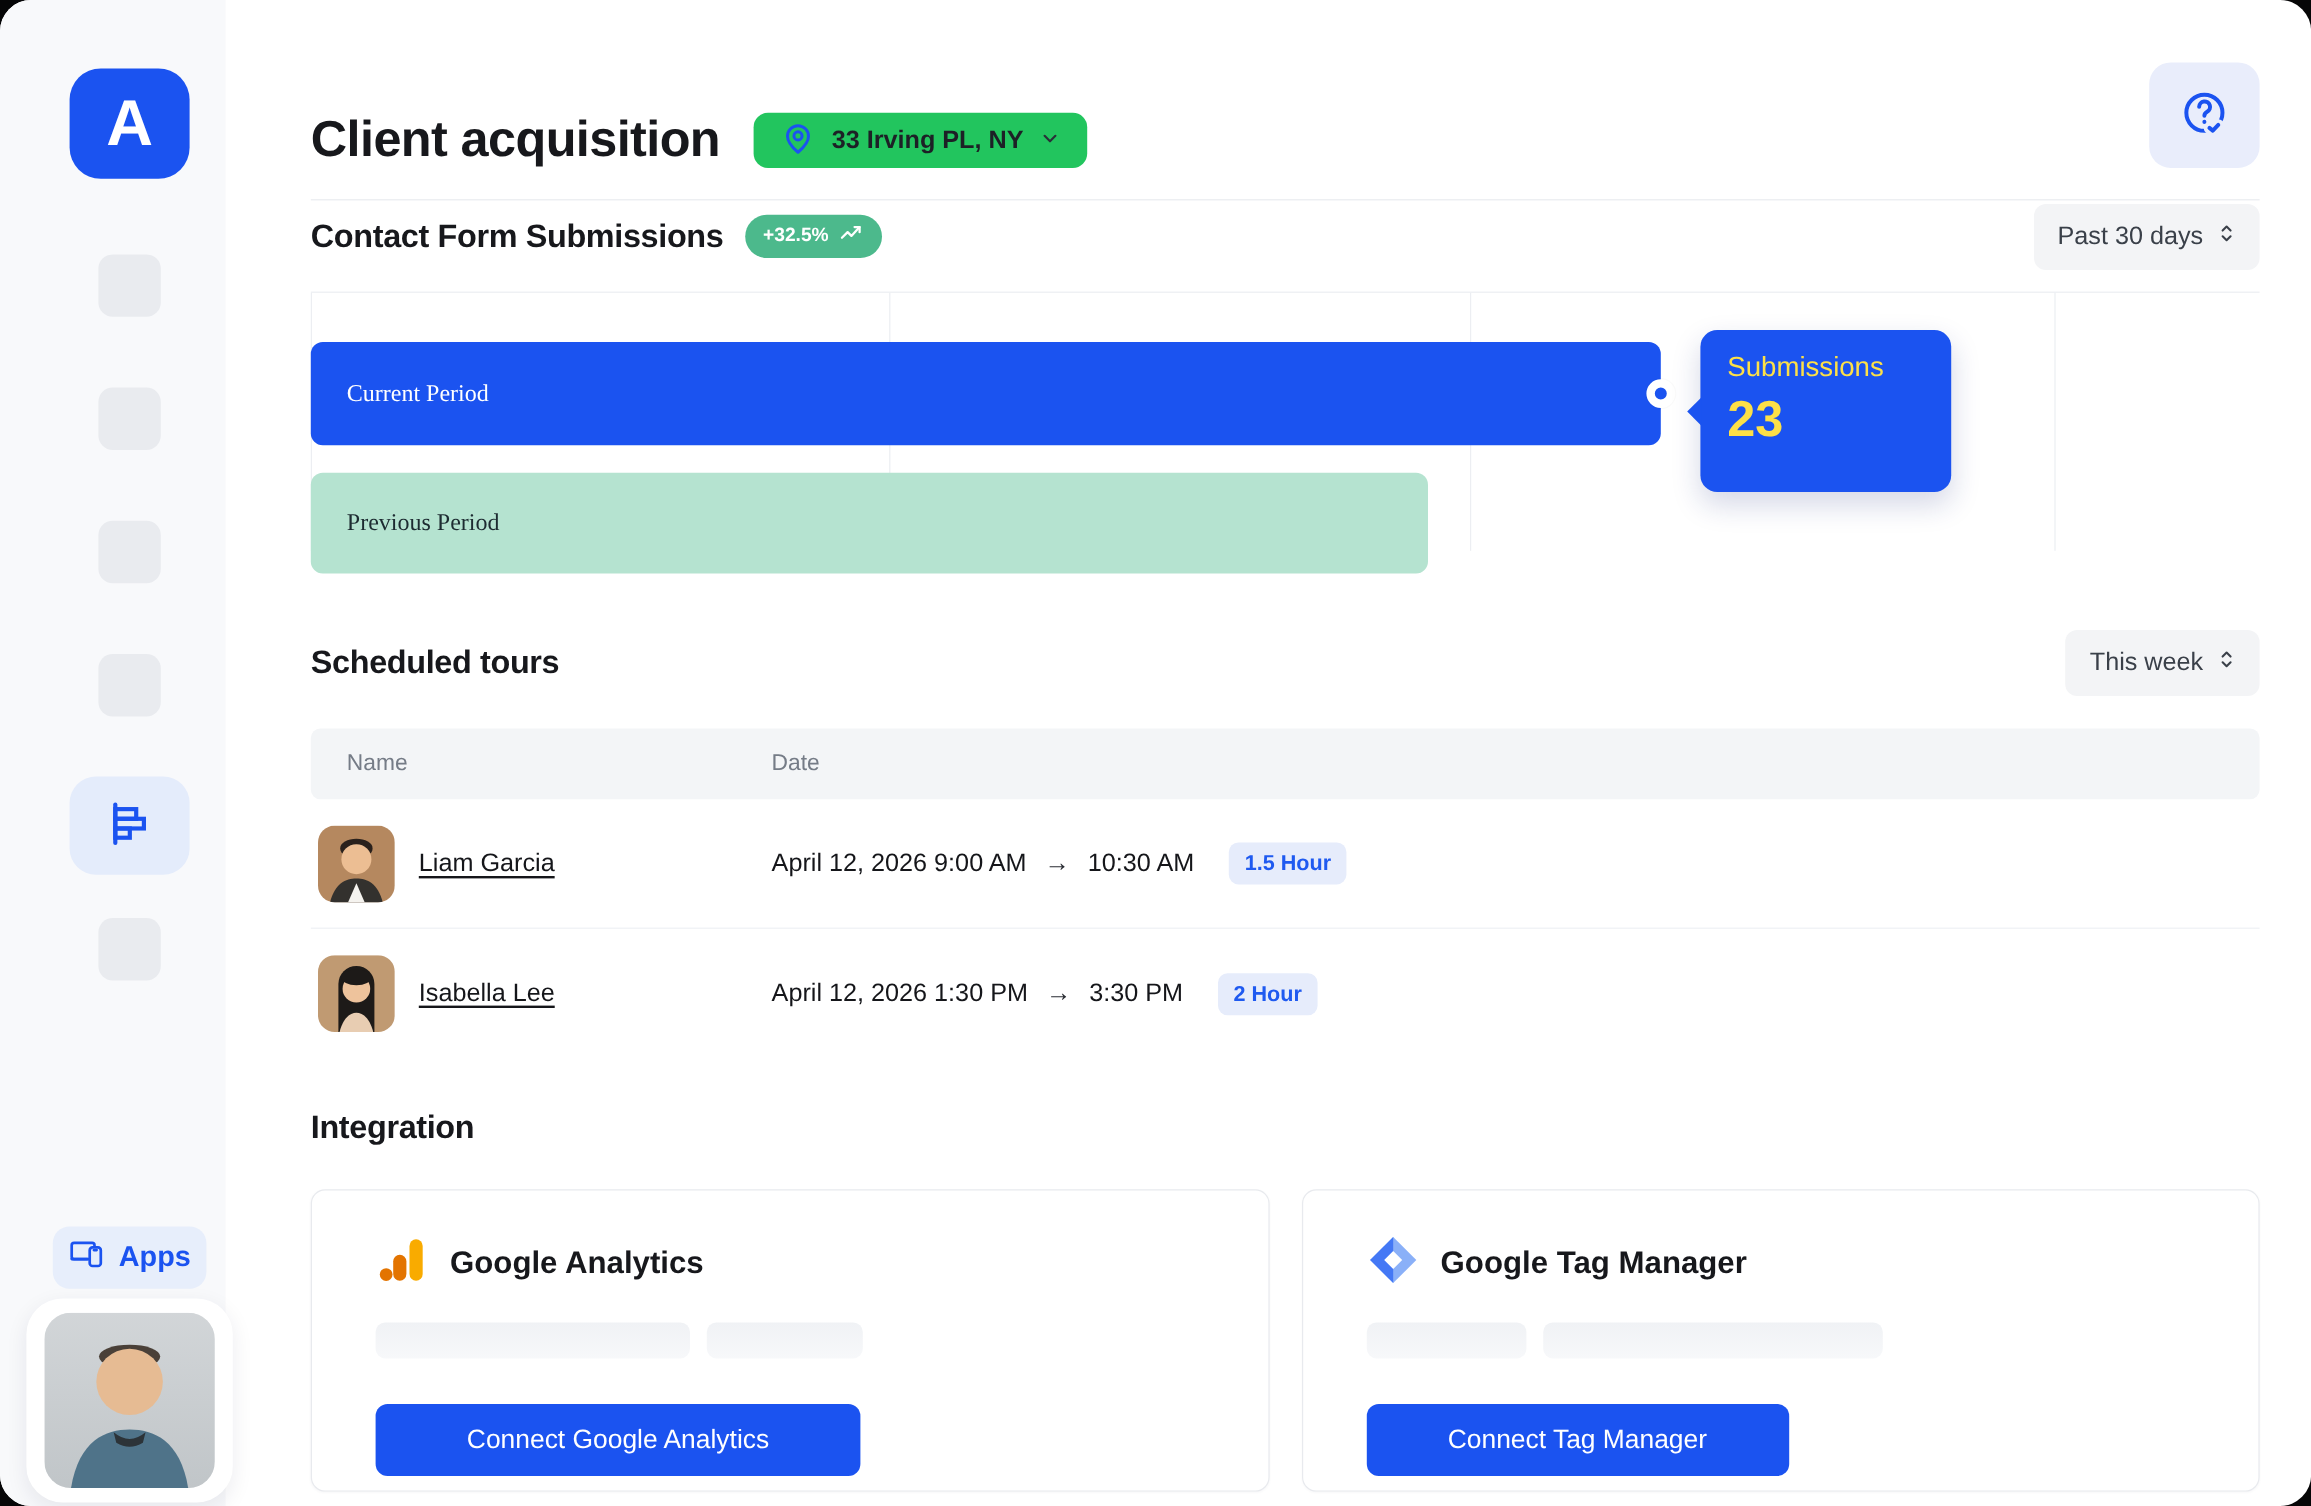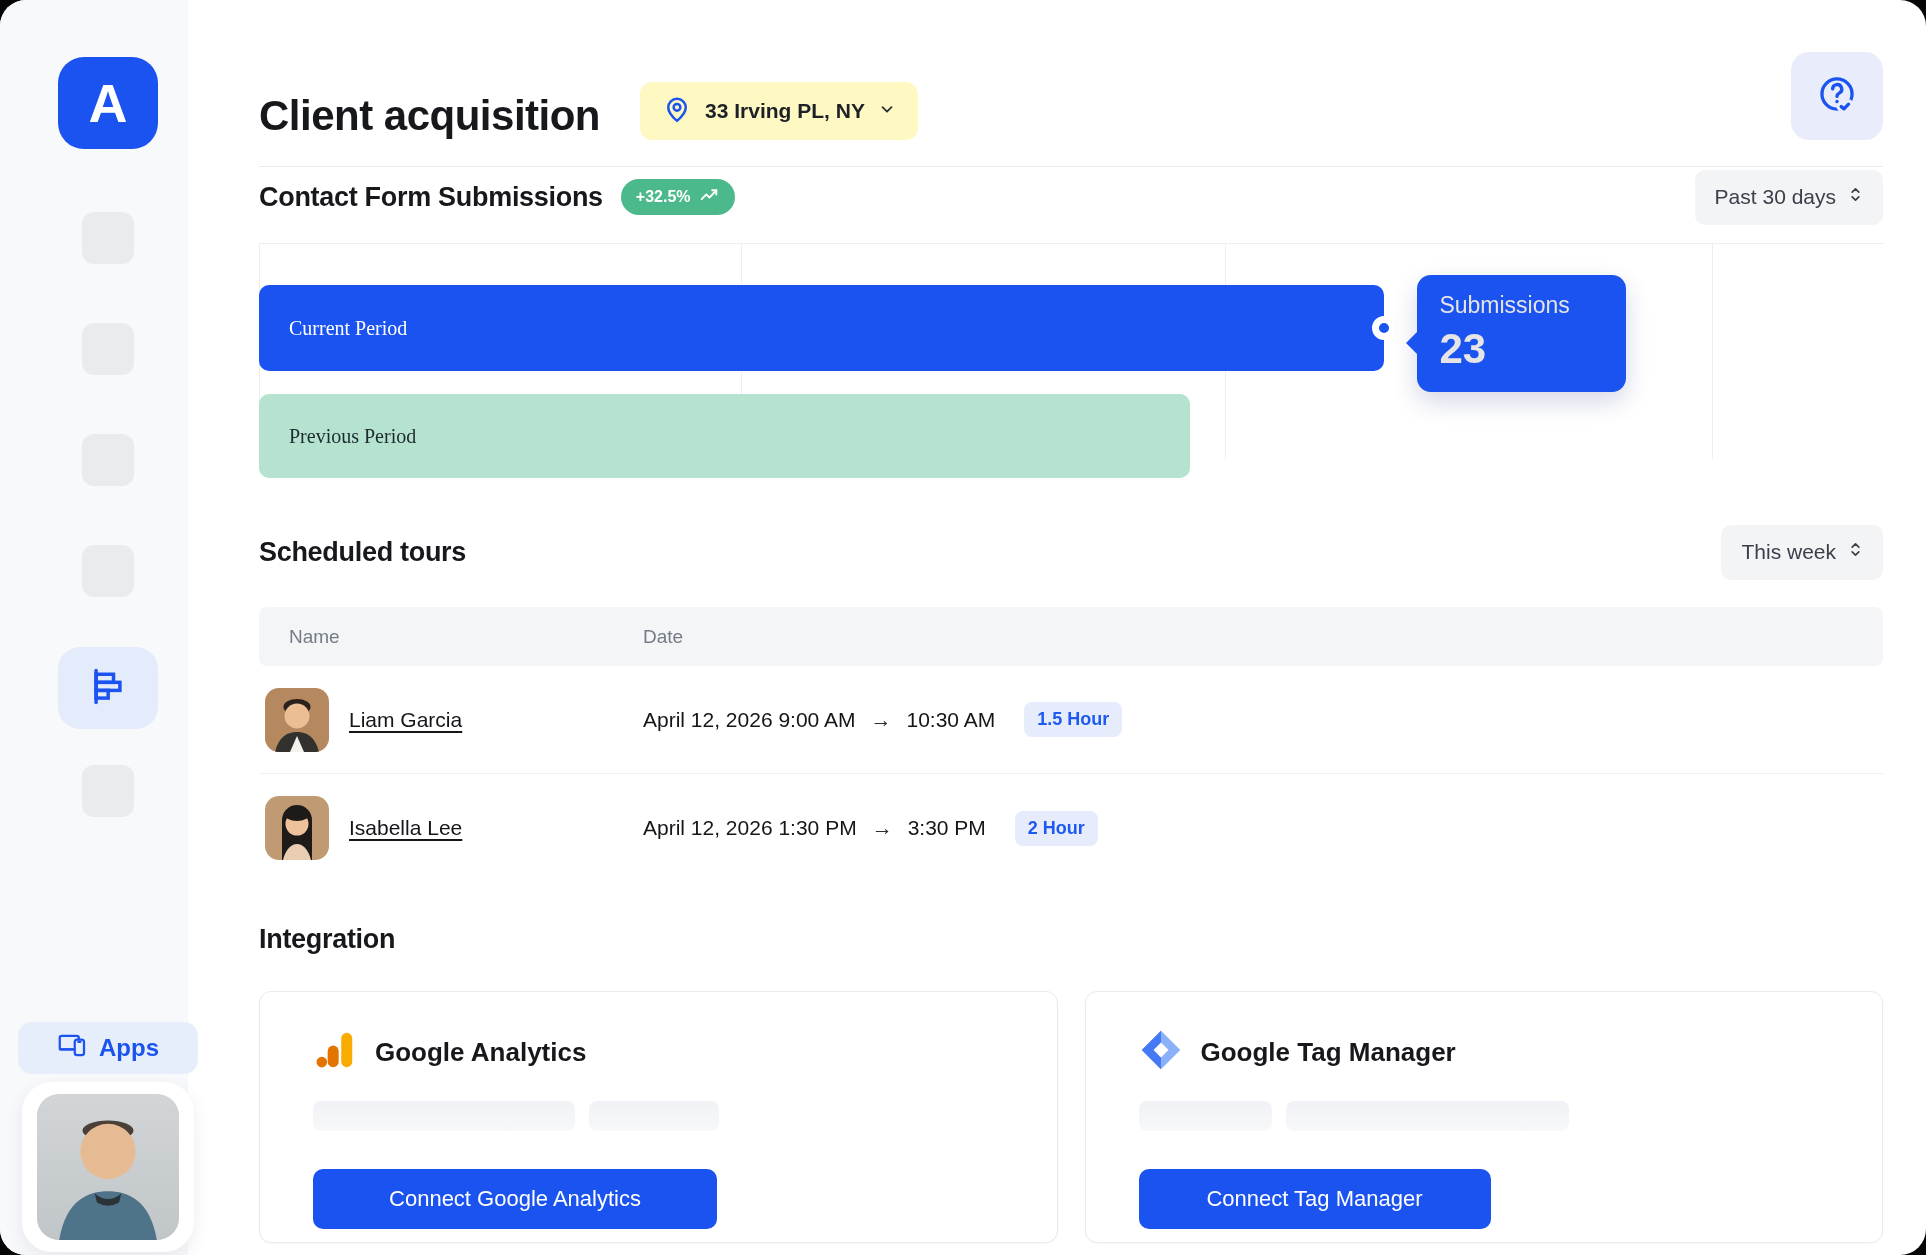--- a/index.html
+++ b/index.html
@@ -7,47 +7,47 @@
   .window { position:relative; width:1926px; height:1255px; background:#ffffff; border-radius:26px; overflow:hidden; display:flex; }
 
   
   .sidebar { width:188px; background:#f8f9fb; display:flex; flex-direction:column; align-items:center; padding-left:28px; flex-shrink:0; }
   .logo { margin-top:57px; width:100px; height:92px; border-radius:26px; background:#1b53f0; color:#fff; font-size:54px; font-weight:700; display:flex; align-items:center; justify-content:center; }
   .nav { display:flex; flex-direction:column; align-items:center; margin-top:63px; }
   .nav-sq { width:52px; height:52px; border-radius:12px; background:#e9ebef; margin-bottom:59px; }
   .nav-active { width:100px; height:82px; border-radius:22px; background:#e4ecfb; display:flex; align-items:center; justify-content:center; margin-top:-9px; margin-bottom:36px; }
   .nav-active svg { width:44px; height:44px; }
   .side-bottom { margin-top:auto; display:flex; flex-direction:column; align-items:center; }
-  .apps-btn { width:180px; height:52px; border-radius:14px; background:#e7eefb; display:flex; align-items:center; justify-content:center; gap:12px; color:#1b53f0; font-size:24px; font-weight:700; cursor:pointer; }
+  .apps-btn { width:128px; height:52px; border-radius:14px; background:#e7eefb; display:flex; align-items:center; justify-content:center; gap:12px; color:#1b53f0; font-size:24px; font-weight:700; cursor:pointer; }
   .profile-wrap { margin-top:8px; width:172px; height:170px; background:#ffffff; border-radius:30px; box-shadow:0 6px 18px rgba(20,30,60,.08); display:flex; align-items:center; justify-content:center; margin-bottom:3px; }
   .profile-wrap svg { width:142px; height:146px; border-radius:22px; }
 
   
   .main { flex:1; padding:0 43px 0 71px; }
   .header-row { margin-top:48px; height:92px; display:flex; align-items:flex-end; }
   .page-title { font-size:42px; font-weight:700; color:#17181c; letter-spacing:-0.5px; }
-  .loc-chip { margin-left:40px; height:58px; padding:0 22px; border-radius:12px; background:#fef9c3; display:flex; align-items:center; gap:13px; cursor:pointer; }
+  .loc-chip { margin-left:28px; height:46px; padding:0 22px; border-radius:12px; background:#22c55e; display:flex; align-items:center; gap:13px; cursor:pointer; }
   .loc-chip .loc-label { font-size:21px; font-weight:700; color:#1d2026; }
   .help-btn { margin-left:auto; width:92px; height:88px; border-radius:18px; background:#e9edfb; display:flex; align-items:center; justify-content:center; cursor:pointer; }
   .divider { margin-top:26px; height:1px; background:#e9ebef; }
 
   .section-row { display:flex; align-items:center; height:56px; }
   .section-row.first { margin-top:2px; }
   .section-title { font-size:27px; font-weight:700; color:#17181c; letter-spacing:-0.3px; }
   .growth-badge { margin-left:18px; height:36px; padding:0 15px; border-radius:18px; background:#4cb98c; color:#fff; font-size:16px; font-weight:700; display:flex; align-items:center; gap:8px; }
   .select-pill { margin-left:auto; height:55px; padding:0 18px 0 20px; border-radius:10px; background:#f3f4f6; display:flex; align-items:center; gap:10px; font-size:21px; color:#3a4049; cursor:pointer; }
 
   
   .chart { position:relative; margin-top:18px; height:258px; border-top:1px solid #eceef2; }
   .gridline { position:absolute; top:0; width:1px; height:215px; background:#eceef2; }
   .bar { position:absolute; left:0; border-radius:10px; display:flex; align-items:center; padding-left:30px; font-size:20px;font-family:Liberation Serif, serif; }
   .bar-current { top:41px; height:86px; background:#1b53f0; color:#ffffff; }
   .bar-previous { top:150px; height:84px; background:#b5e3d0; color:#1d2b31; }
   .bar-dot { position:absolute; top:41px; width:24px; height:24px; margin-top:31px; border-radius:50%; background:#1b53f0; border:7px solid #ffffff; transform:translateX(-12px); box-shadow:0 0 0 1px rgba(0,0,0,0.02); }
-  .tooltip { position:absolute; top:31px; width:209px; height:117px; background:#1b53f0; border-radius:14px; color:#e5e5e5; padding:17px 0 0 22px; box-shadow:0 10px 24px rgba(20,40,120,.18); }
+  .tooltip { position:absolute; top:31px; width:209px; height:135px; background:#1b53f0; border-radius:14px; color:#fde047; padding:17px 0 0 22px; box-shadow:0 10px 24px rgba(20,40,120,.18); }
   .tooltip:before { content:""; position:absolute; left:-11px; top:56px; width:0; height:0; border-top:12px solid transparent; border-bottom:12px solid transparent; border-right:12px solid #1b53f0; }
   .tooltip .tt-label { font-size:23px; }
   .tooltip .tt-value { font-size:42px; font-weight:600; margin-top:6px; }
 
   
   .tours-row { margin-top:23px; }
   .tbl { margin-top:27px; }
   .tbl-head { height:59px; background:#f3f5f7; border-radius:8px; display:grid; grid-template-columns:354px 1fr; align-items:center; padding-left:30px; color:#757c87; font-size:19px; }
   .tbl-row { height:108px; display:grid; grid-template-columns:354px 1fr; align-items:center; padding-left:6px; border-bottom:1px solid #eef0f4; }
   .tbl-row.last { border-bottom:none; }

